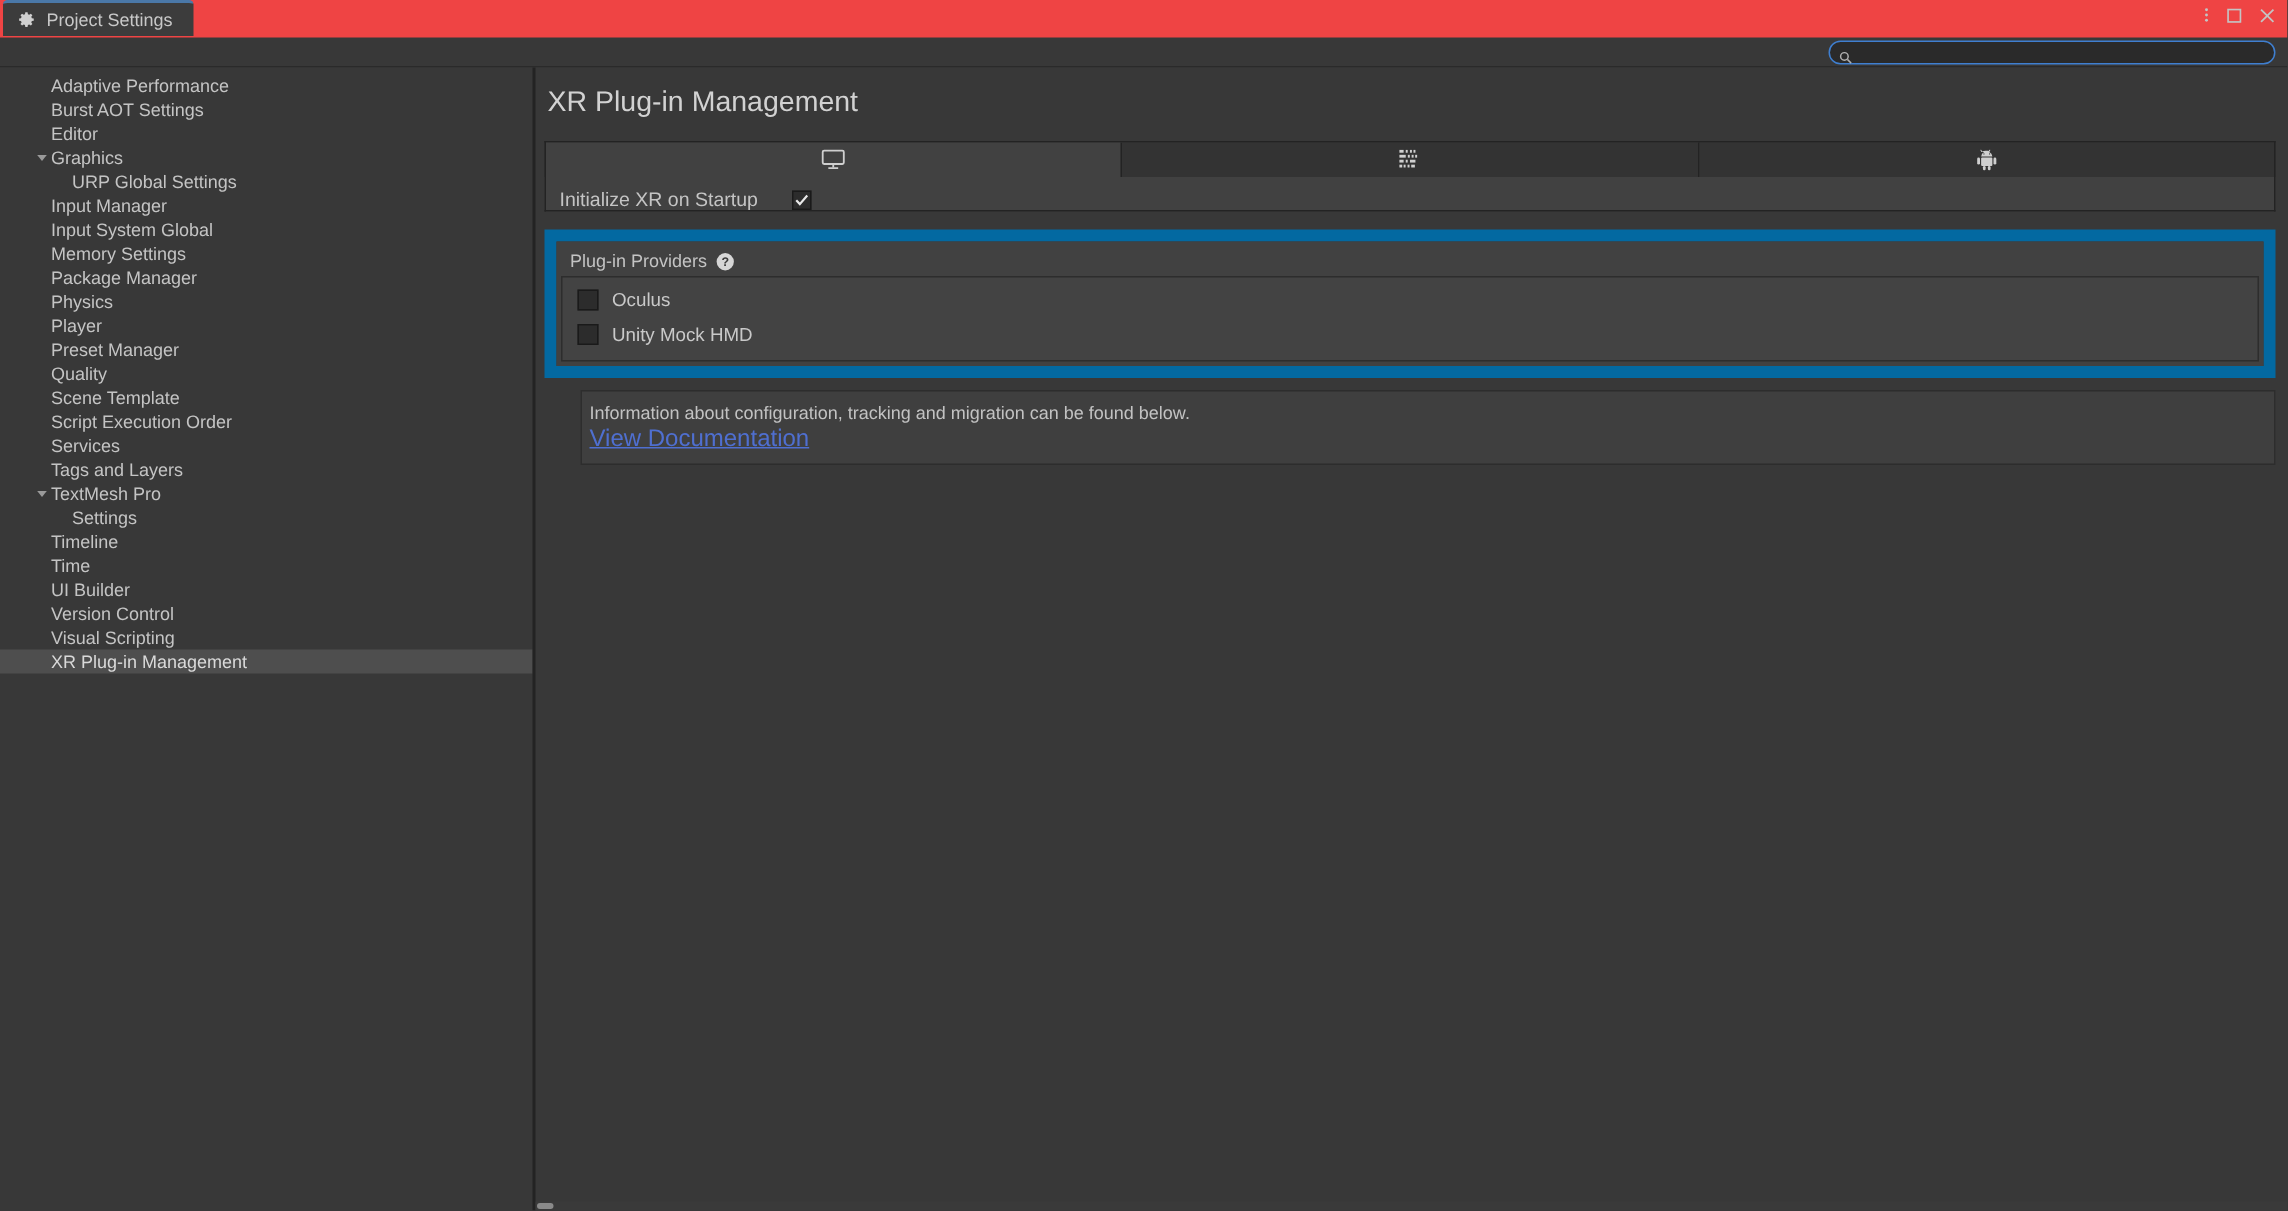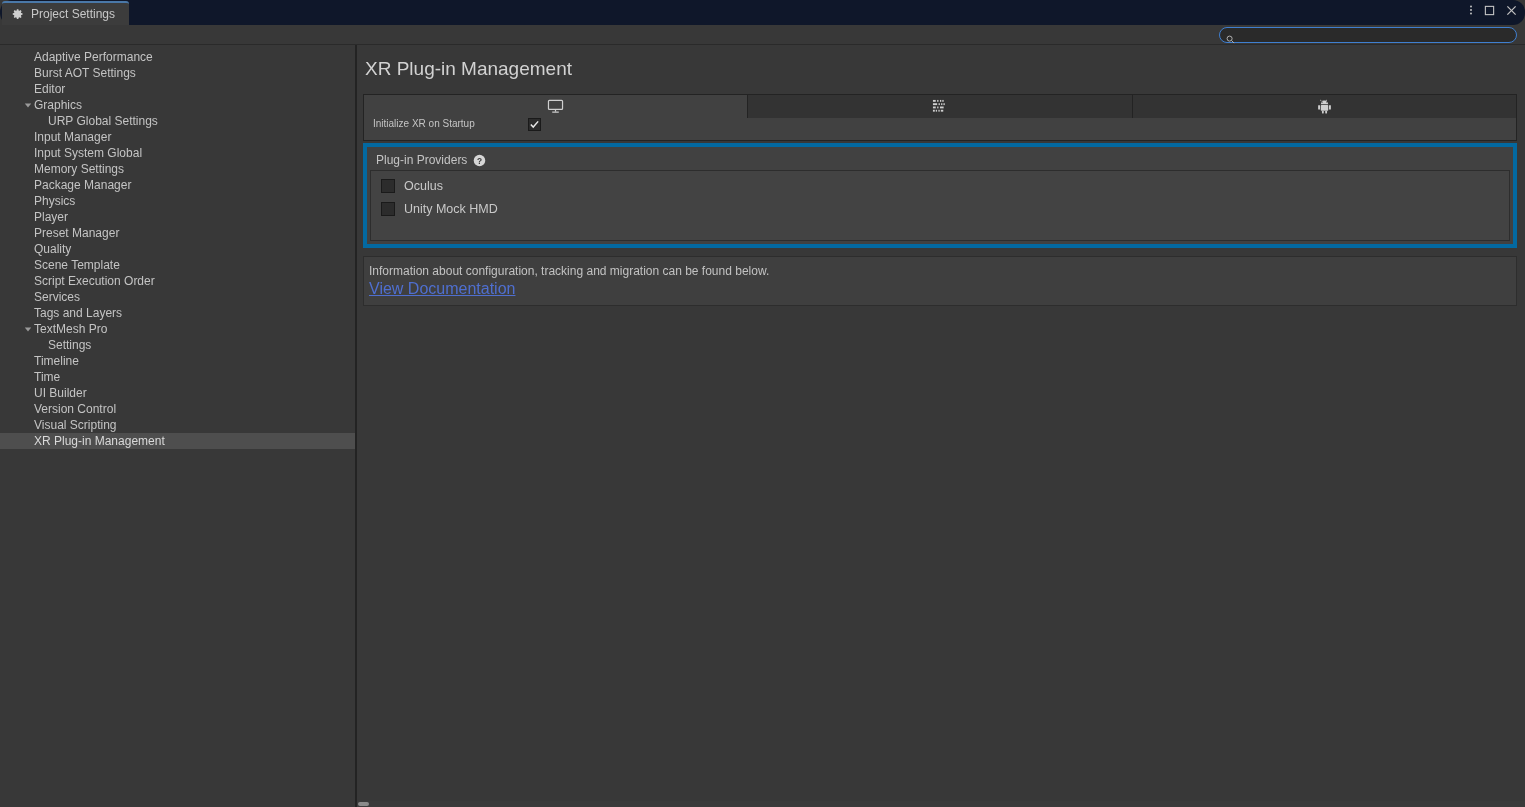--- a/index.html
+++ b/index.html
@@ -13,25 +13,24 @@
   
   .window {
     position: relative;
     width: 1525px; height: 807px;
     background: #383838;
     display: flex; flex-direction: column;
   }
 
   .titlebar {
     height: 25px;
-    background: #0f172a;
-    display: flex; align-items: center;
+    background: #ef4444;
+    display: flex; align-items: flex-start;
     position: relative;
     flex: 0 0 25px;
-    border-radius: 12px;
   }
   .tab-chip {
     height: 24px;
     margin-left: 2px;
     padding: 0 14px 0 10px;
     background: #3c3c3c;
     border-top: 2px solid #4a78a8;
     border-top-left-radius: 3px;
     border-top-right-radius: 3px;
     display: flex; align-items: center; gap: 7px;
@@ -145,72 +144,73 @@
   .plat-tab svg { display: block; }
 
   
   .panel-box {
     background: #414141;
     border: 1px solid #232323;
     border-top: none;
   }
   .row-init {
     height: 22px;
-    display: flex; align-items: flex-start;
+    display: flex; align-items: flex-end;
     padding-left: 9px;
-    color: #c4c4c4; font-size: 10px;
+    color: #c4c4c4; font-size: 13px;
   }
   .row-init .lbl { width: 155px; }
 
   .cb {
     width: 13px; height: 13px;
     background: #2c2c2c;
     border: 1px solid #1a1a1a;
     display: flex; align-items: center; justify-content: center;
     cursor: default; flex: 0 0 13px;
   }
   .cb svg { display: block; }
 
   
   .highlight {
     position: relative;
-    border: 4px solid #0369a1;
-    margin-top: 2px;
+    border: 8px solid #0369a1;
+    margin-top: 12px;
   }
   .providers {
     background: #414141;
     padding: 3px;
   }
   .prov-header {
     height: 20px;
     display: flex; align-items: center; gap: 6px;
     color: #c4c4c4; font-size: 12px;
     padding-left: 6px;
   }
   .help-ico { width: 13px; height: 13px; display: block; }
   .prov-list {
     background: #434343;
     border: 1px solid #2d2d2d;
-    padding: 3px 0 20px 0;
+    padding: 3px 0 6px 0;
   }
   .prov-row {
     height: 23px;
     display: flex; align-items: center; gap: 9px;
     padding-left: 10px;
     color: #c9c9c9; font-size: 12.5px;
     cursor: default;
   }
   .prov-row .cb { width: 14px; height: 14px; flex: 0 0 14px; }
 
   
   .infobox {
     margin-top: 8px;
     background: #3f3f3f;
     border: 1px solid #2d2d2d;
     padding: 6px 0 7px 5px;
+    margin-left: 24px;
   }
   .infobox .txt { color: #c2c2c2; font-size: 12px; line-height: 17px; }
   .infobox .link {
     color: #4f6fd0; font-size: 16px; line-height: 17px;
     text-decoration: underline; cursor: pointer; display: inline-block;
   }
 
   
   .hscroll {
     position: absolute;

